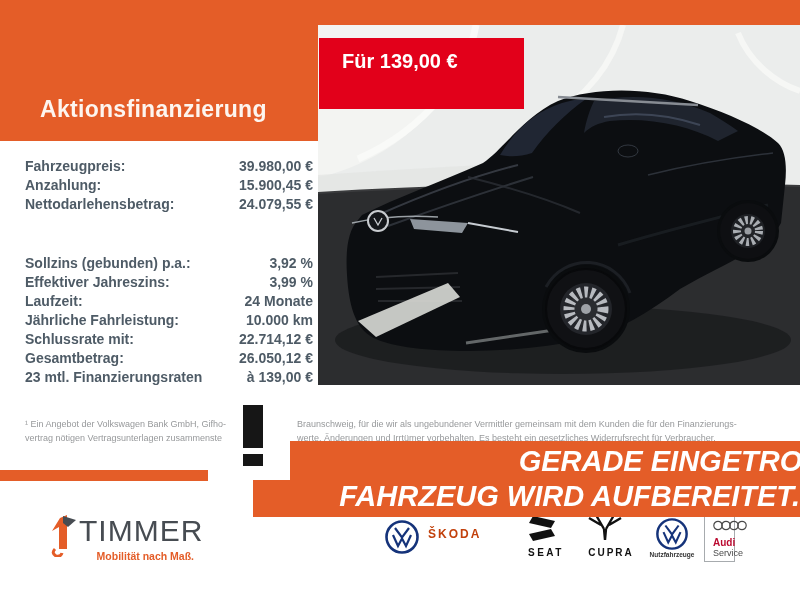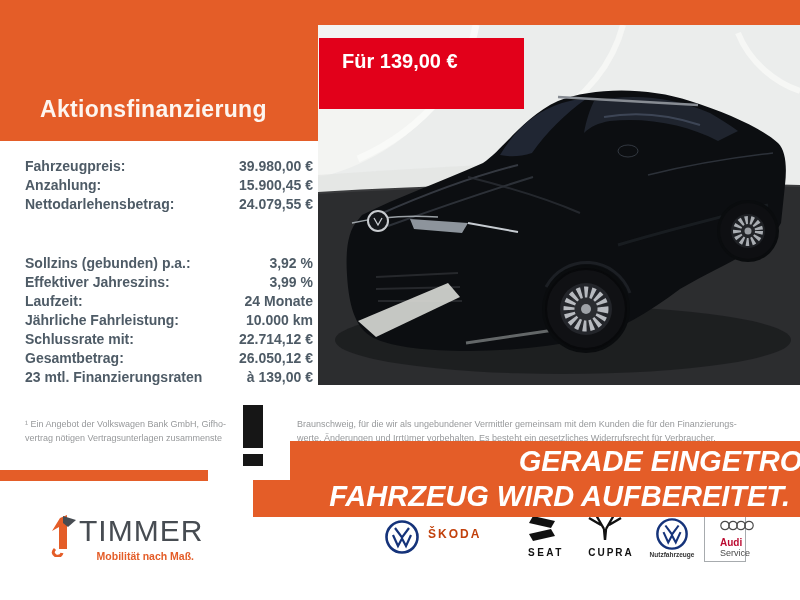--- a/index.html
+++ b/index.html
@@ -35,36 +35,36 @@
   .excl-bar{position:absolute;left:243px;top:405px;width:20px;height:43px;background:#161616;}
   .excl-dot{position:absolute;left:243px;top:454px;width:20px;height:12px;background:#161616;}
 
   
   .thin-strip{position:absolute;left:0;top:470px;width:208px;height:11px;background:#e45d28;}
   .banner-top{position:absolute;left:290px;top:441px;width:610px;height:39px;background:#e45d28;z-index:2;
               color:#fff;font-weight:700;font-style:italic;font-size:29px;line-height:40px;text-align:right;
               padding-right:14px;box-sizing:border-box;}
   .banner-bottom{position:absolute;left:253px;top:480px;width:547px;height:37px;background:#e45d28;z-index:2;
               color:#fff;font-weight:700;font-style:italic;font-size:29px;line-height:33px;text-align:right;
-              padding-right:10px;box-sizing:border-box;}
+              box-sizing:border-box;}
 
   
   .dealer-icon{position:absolute;left:47px;top:515px;}
   .dealer-name{position:absolute;left:79px;top:514px;font-size:30px;font-weight:400;color:#474c52;letter-spacing:1px;}
   .dealer-tagline{position:absolute;left:90px;top:550px;width:104px;text-align:right;
                   font-size:10.5px;font-weight:700;color:#e45d28;}
 
   
   .brand{position:absolute;}
   .skoda-word{left:428px;top:527px;font-size:12px;font-weight:700;letter-spacing:2px;color:#c2410c;}
   .seat-word{left:518px;top:547px;width:56px;text-align:center;font-size:10px;font-weight:700;letter-spacing:2.5px;color:#111;}
   .cupra-word{left:580px;top:547px;width:62px;text-align:center;font-size:10px;font-weight:700;letter-spacing:2px;color:#111;}
   .nutz-word{left:648px;top:551px;width:48px;text-align:center;font-size:6.5px;font-weight:700;color:#333;}
-  .audi-box{left:704px;top:516px;width:42px;height:46px;border:1px solid #a7abae;background:#fff;box-sizing:border-box;
-            text-align:left;padding-left:15px;}
+  .audi-box{left:704px;top:516px;width:31px;height:46px;border:1px solid #a7abae;background:#fff;box-sizing:border-box;
+            text-align:left;padding-left:8px;}
   .audi-word{font-size:10px;font-weight:700;color:#bb0a30;line-height:11px;margin-top:2px;}
   .service-word{font-size:9px;color:#4a4a4a;line-height:10px;}
 </style>
 </head>
 <body>
 
 <div class="poster">
 
   <div class="photo">
     <svg width="482" height="360" viewBox="0 0 482 360">

